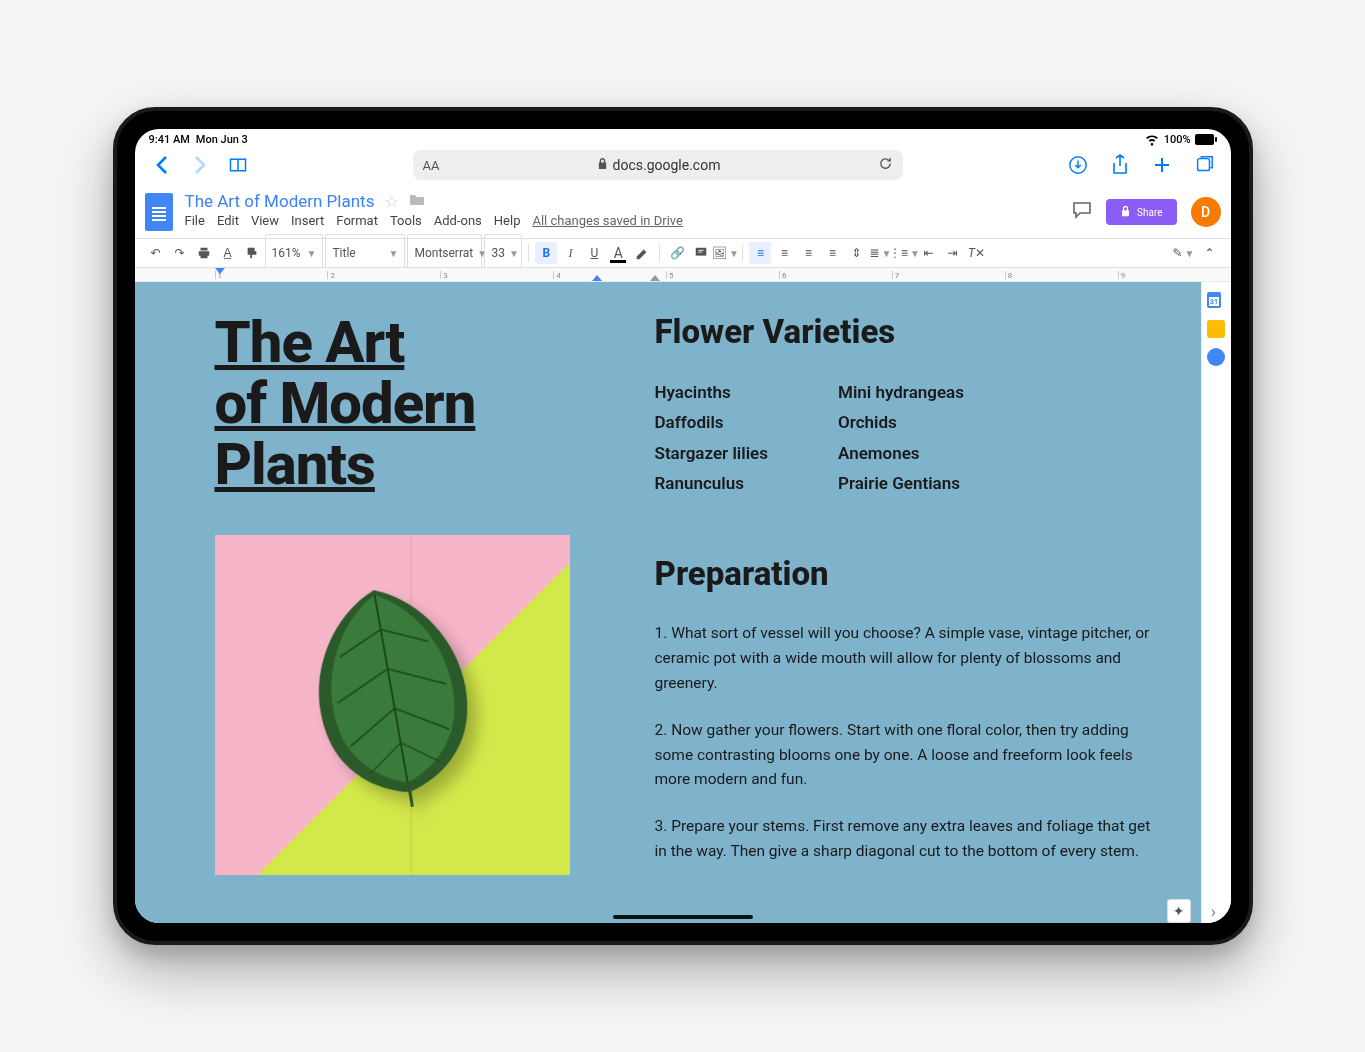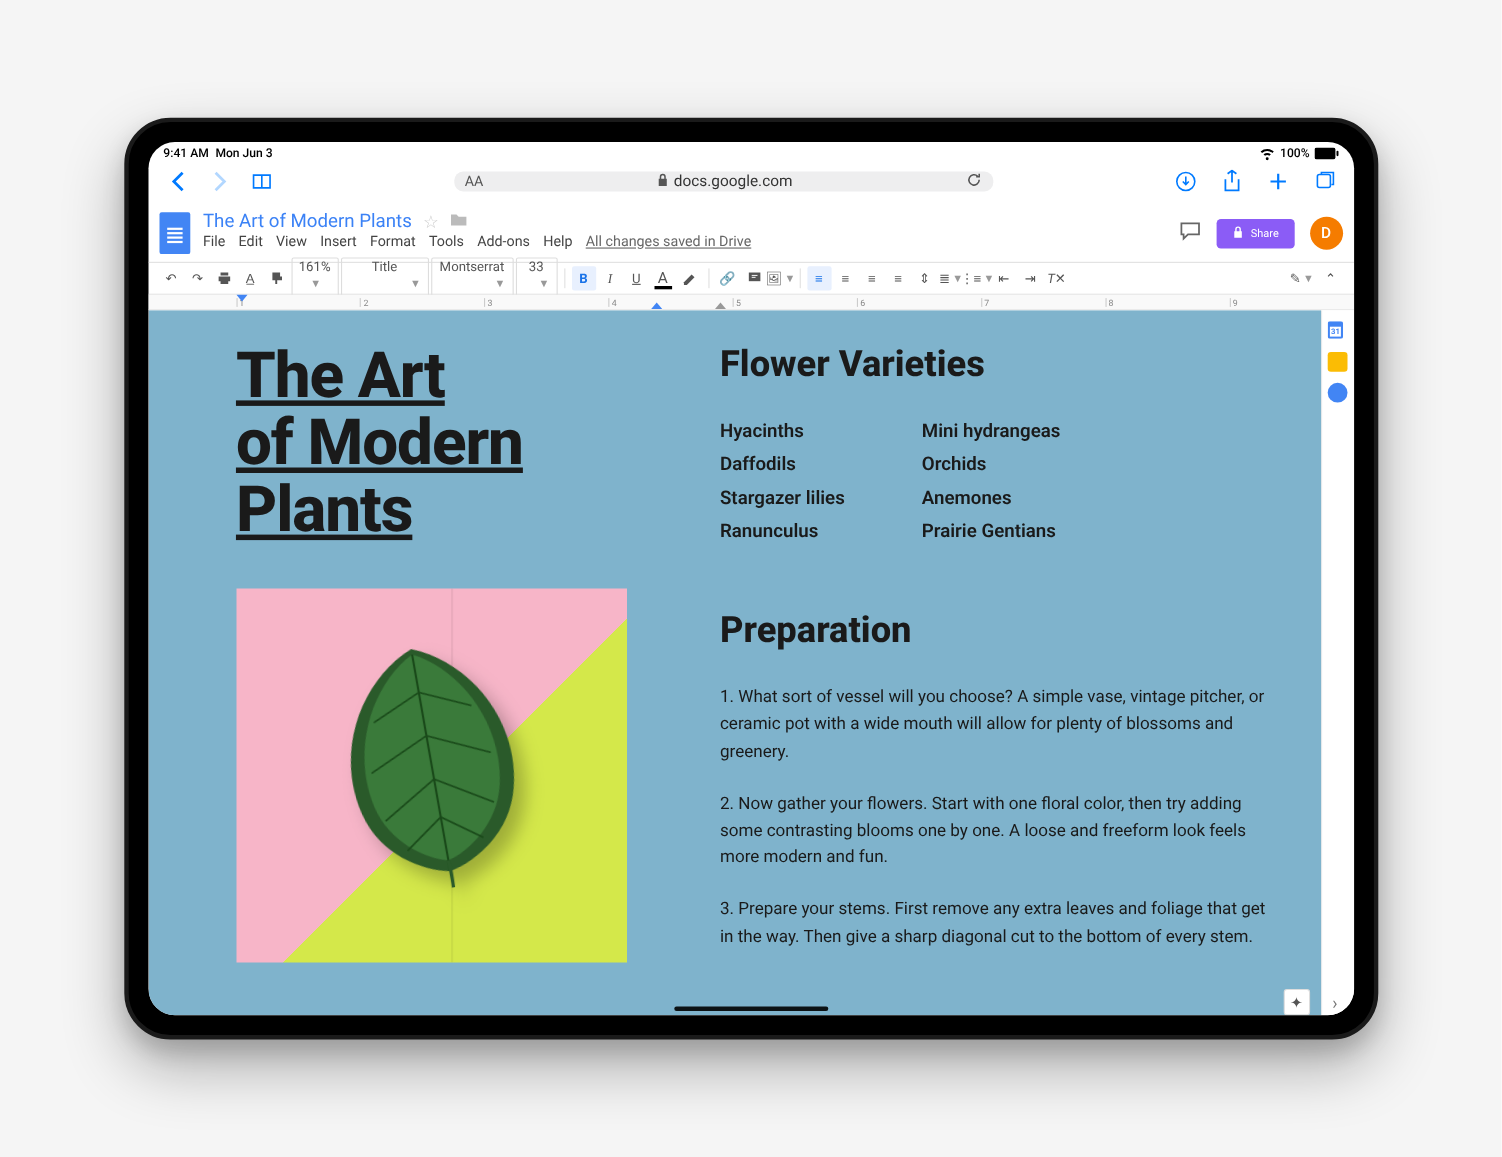--- a/index.html
+++ b/index.html
@@ -10,21 +10,21 @@
 
 .status-bar { height:18px; display:flex; justify-content:space-between; align-items:center; padding:2px 14px 0; font-size:11px; font-weight:500; color:#000; }
 .status-left { display:flex; gap:6px; }
 .status-right { display:flex; gap:4px; align-items:center; }
 .wifi-icon,.battery-icon { display:inline-flex; }
 
 
 .safari-bar { height:36px; display:flex; align-items:center; padding:0 12px; gap:8px; }
 .nav-btn { width:30px; height:28px; display:flex; align-items:center; justify-content:center; color:#007aff; cursor:pointer; }
 .nav-btn.disabled { opacity:.3; }
-.url-bar { flex:1; max-width:490px; height:18px; background:#eeeeef; border-radius:8px; display:flex; align-items:center; padding:0 10px; margin:0 auto; color:#333; font-size:14px; position:relative; }
+.url-bar { flex:1; max-width:490px; height:30px; background:#eeeeef; border-radius:8px; display:flex; align-items:center; padding:0 10px; margin:0 auto; color:#333; font-size:14px; position:relative; }
 .url-text { margin:0 auto; display:flex; align-items:center; gap:5px; }
 .aa-btn { font-size:13px; color:#555; cursor:pointer; }
 .refresh-btn { color:#555; cursor:pointer; }
 .sf-right { display:flex; gap:12px; }
 
 
 .docs-header { height:55px; display:flex; align-items:flex-start; padding:8px 10px 0 10px; gap:12px; }
 .docs-logo { width:28px; height:38px; background:#4285f4; border-radius:2px; display:flex; align-items:center; justify-content:center; margin-top:2px; position:relative; }
 .docs-logo::after{content:"";position:absolute;width:14px;height:2px;background:#fff;top:14px;box-shadow:0 4px 0 #fff,0 8px 0 #fff,0 12px 0 #fff;}
 .title-col { display:flex; flex-direction:column; gap:2px; flex:1; }
@@ -35,21 +35,21 @@
 .menu-item { cursor:pointer; }
 .save-status { color:#666; text-decoration:underline; font-size:13px; cursor:pointer; }
 .header-right { display:flex; align-items:center; gap:14px; margin-left:auto; margin-top:6px; }
 .comment-icon { color:#666; cursor:pointer; }
 .share-btn { background:#8b5cf6; color:#fff; border-radius:4px; padding:6px 14px; font-size:10px; font-weight:400; display:flex; align-items:center; gap:6px; cursor:pointer; }
 .avatar { width:30px; height:30px; border-radius:50%; background:#f57c00; color:#fff; display:flex; align-items:center; justify-content:center; font-size:14px; font-weight:500; cursor:pointer; }
 
 
 .docs-toolbar { height:30px; border-top:1px solid #e0e0e0; border-bottom:1px solid #e0e0e0; display:flex; align-items:center; padding:0 10px; gap:2px; font-size:12px; color:#555; }
 .tb { width:22px; height:22px; display:flex; align-items:center; justify-content:center; cursor:pointer; border-radius:2px; }
-.tb-sel { display:flex; align-items:center; height:38px; padding:0 6px; border:1px solid #ddd; border-radius:2px; cursor:pointer; gap:4px; font-size:12px;flex-direction:column; }
+.tb-sel { display:flex; align-items:center; height:38px; padding:0 6px; border:1px solid #ddd; border-radius:2px; cursor:pointer; gap:4px; font-size:12px; }
 .tb-sep { width:1px; height:18px; background:#e0e0e0; margin:0 4px; }
 .tb-b { font-weight:bold; color:#1a73e8; background:#e8f0fe; }
 .tb-i { font-style:italic; font-family:serif; }
 .tb-u { text-decoration:underline; }
 .tb-a-color { position:relative; font-size:14px; }
 .tb-a-color::after { content:""; position:absolute; bottom:1px; left:3px; right:3px; height:3px; background:#000; }
 .tb-right { margin-left:auto; display:flex; gap:4px; }
 
 
 .ruler { height:14px; background:#f9f9f9; border-bottom:1px solid #e8e8e8; display:flex; align-items:center; font-size:8px; color:#888; padding-left:80px; position:relative; }

